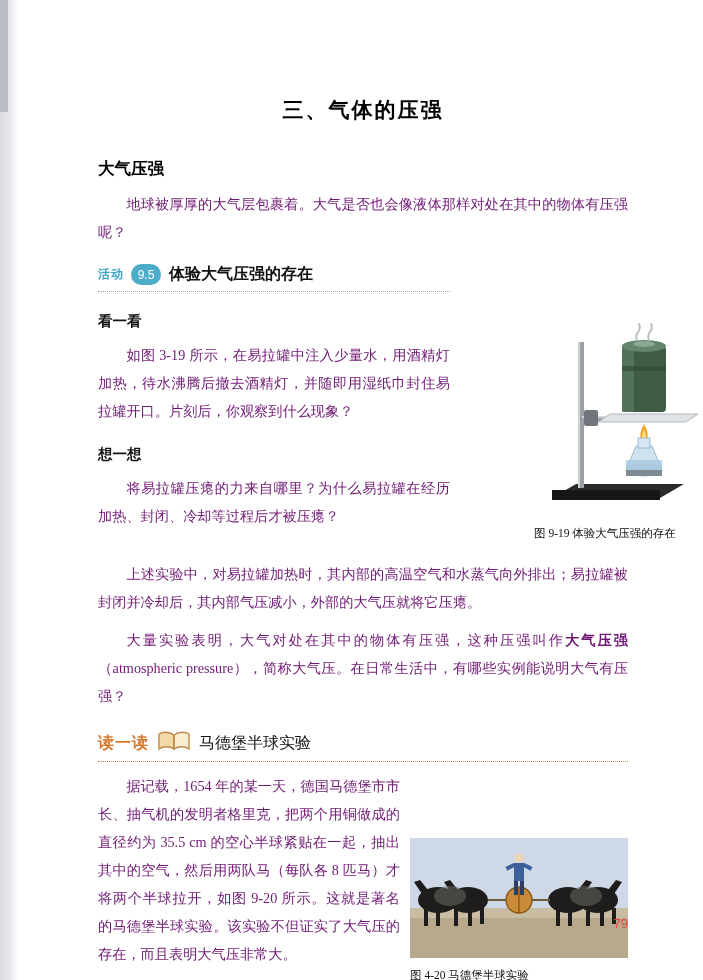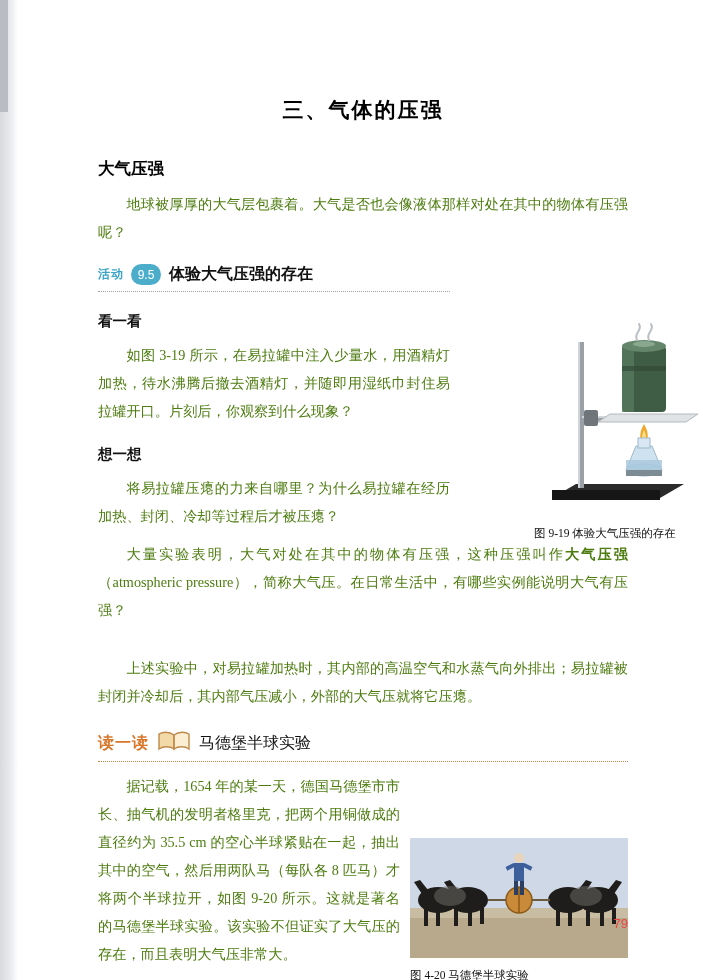--- a/index.html
+++ b/index.html
@@ -60,21 +60,21 @@
     margin: 34px 0 0 0;
     color: #000;
   }
   p.body-text {
     font-size: 14.2px;
     line-height: 28px;
     margin: 10px 0 0 0;
     text-align: justify;
     text-justify: inter-ideograph;
     text-indent: 2em;
-    color: #4d7c0f;
+    color: #701a75;
   }
 
   
   .activity-bar {
     margin-top: 18px;
     display: flex;
     align-items: center;
     border-bottom: 1px dotted #9aa3b0;
     padding-bottom: 6px;
     width: 352px;
@@ -233,23 +233,23 @@
       </div>
 
       <div class="text-narrow">
         <div class="sub-head">看一看</div>
         <p class="body-text">如图 3-19 所示，在易拉罐中注入少量水，用酒精灯加热，待水沸腾后撤去酒精灯，并随即用湿纸巾封住易拉罐开口。片刻后，你观察到什么现象？</p>
         <div class="sub-head">想一想</div>
         <p class="body-text">将易拉罐压瘪的力来自哪里？为什么易拉罐在经历加热、封闭、冷却等过程后才被压瘪？</p>
       </div>
     </div>
 
+    <p class="body-text" style="margin-top:30px;">上述实验中，对易拉罐加热时，其内部的高温空气和水蒸气向外排出；易拉罐被封闭并冷却后，其内部气压减小，外部的大气压就将它压瘪。</p>
+
     <p class="body-text"><span>大量实验表明，大气对处在其中的物体有压强，这种压强叫作</span><span class="bold-term">大气压强</span><span>（atmospheric pressure），简称大气压。在日常生活中，有哪些实例能说明大气有压强？</span></p>
-
-    <p class="body-text" style="margin-top:30px;">上述实验中，对易拉罐加热时，其内部的高温空气和水蒸气向外排出；易拉罐被封闭并冷却后，其内部气压减小，外部的大气压就将它压瘪。</p>
 
     <div class="read-bar">
       <span class="read-word">读一读</span>
       <span class="book-icon">
         <svg width="34" height="22" viewBox="0 0 34 22">
           <path d="M17 5 C12 1, 5 2, 2 4 L2 19 C6 16, 13 16, 17 19 Z" fill="#f2d9a8" stroke="#c08a4a" stroke-width="1.4"></path>
           <path d="M17 5 C22 1, 29 2, 32 4 L32 19 C28 16, 21 16, 17 19 Z" fill="#fbeed3" stroke="#c08a4a" stroke-width="1.4"></path>
           <line x1="17" y1="5" x2="17" y2="19" stroke="#c08a4a" stroke-width="1.2"></line>
         </svg>
       </span>

